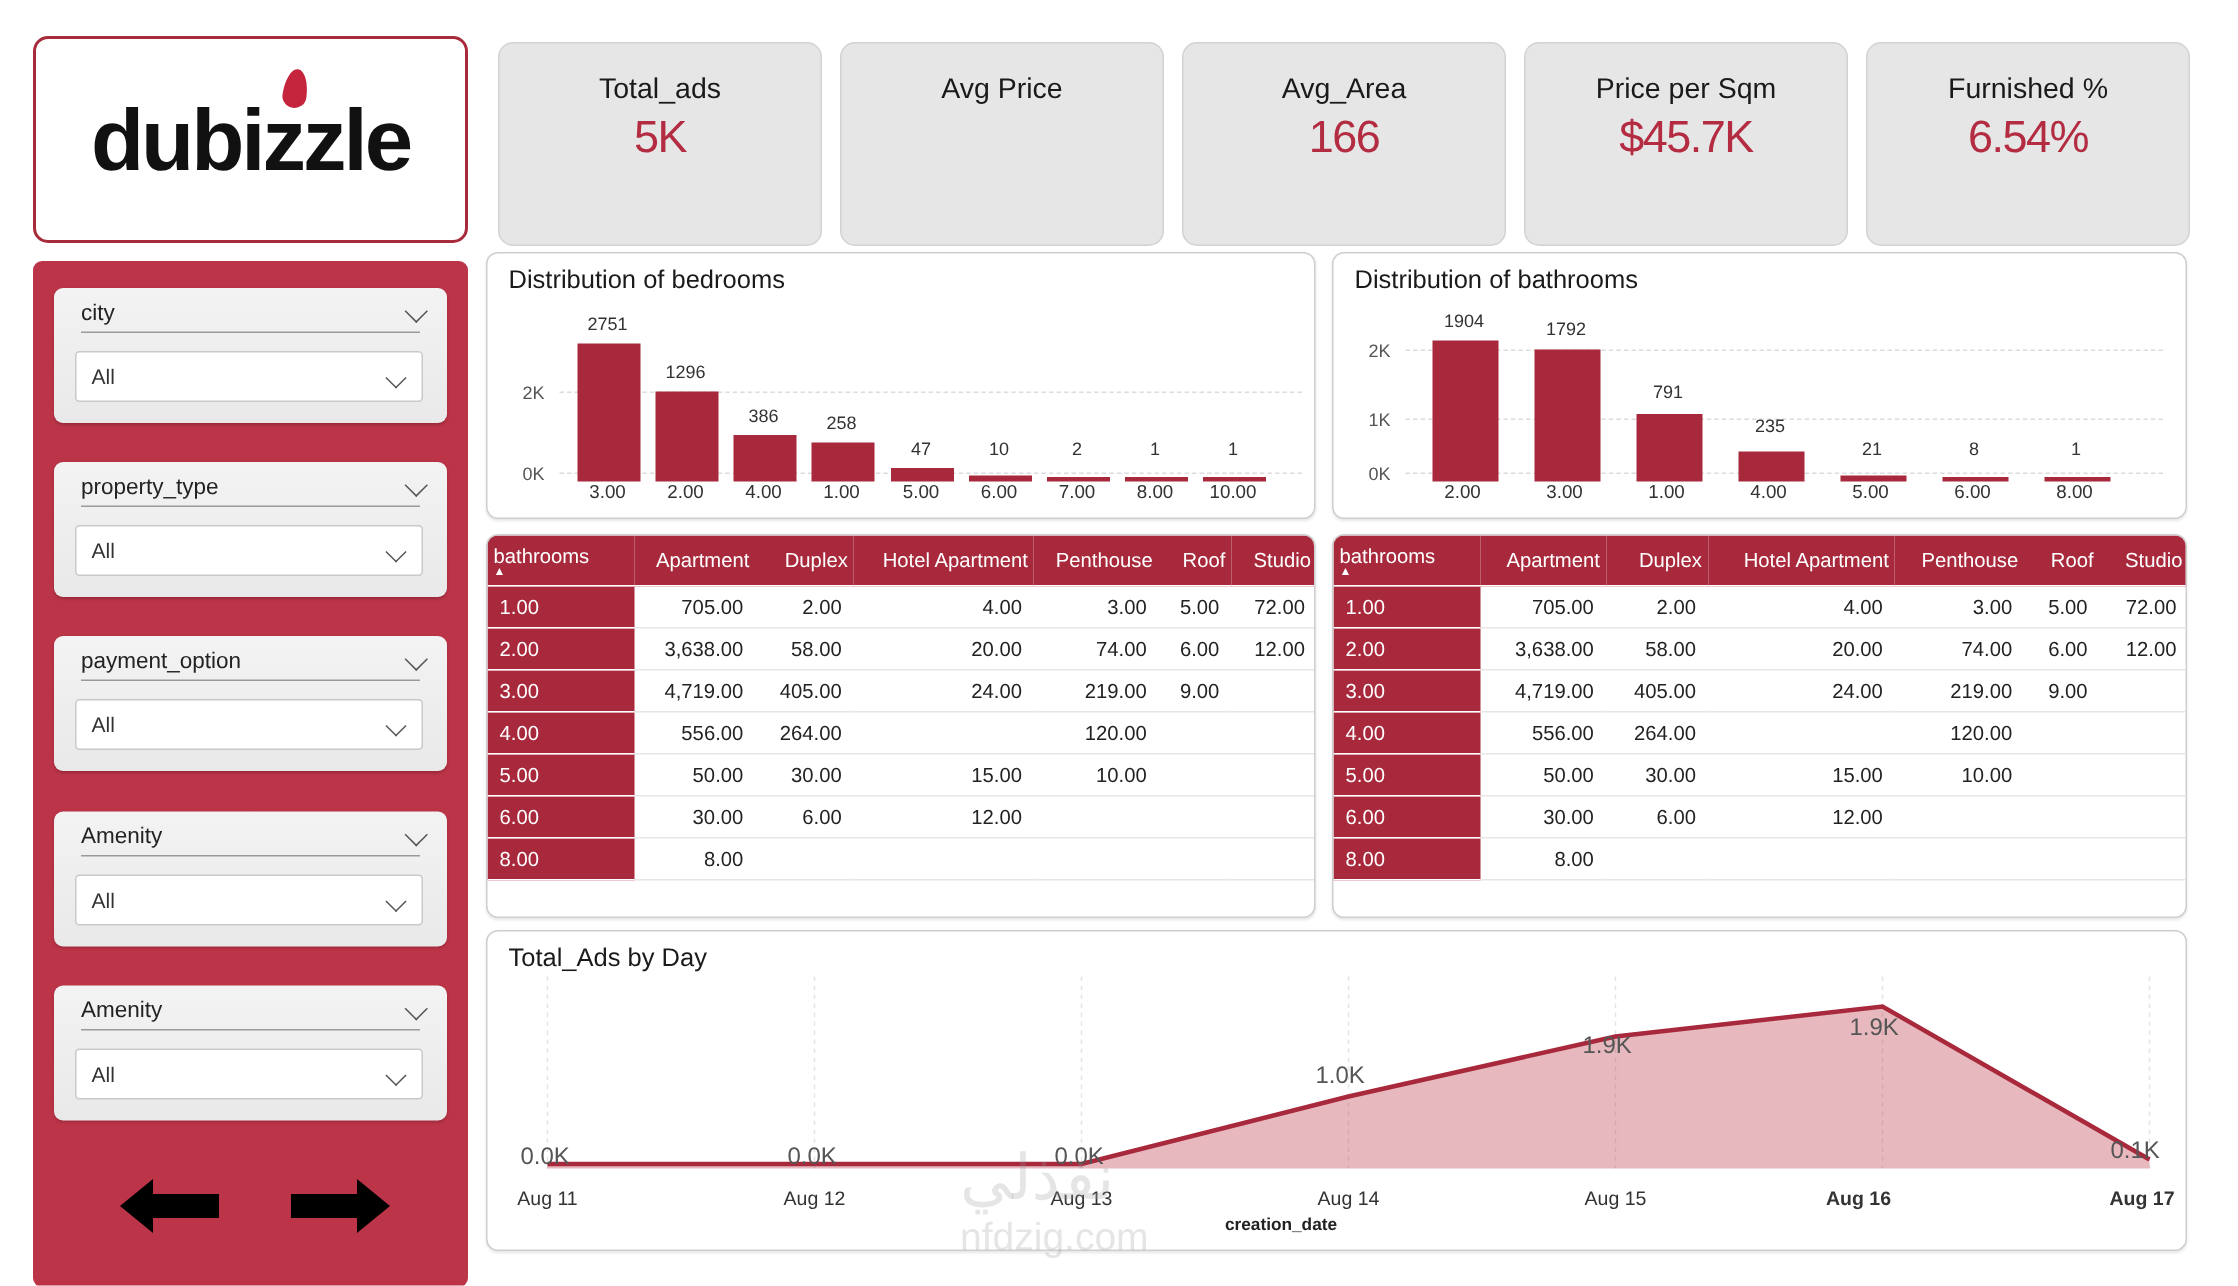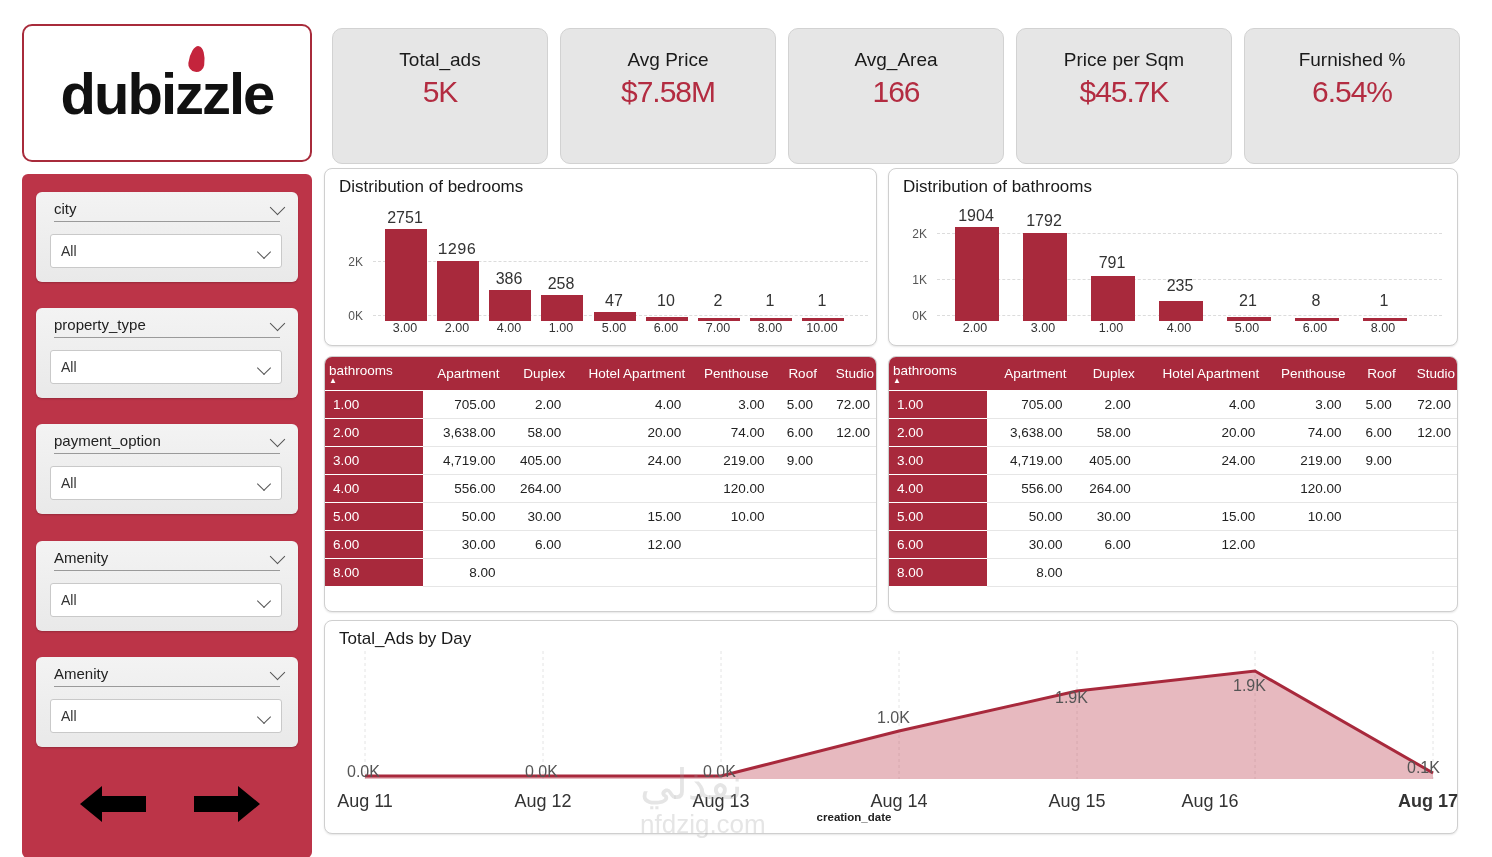--- a/index.html
+++ b/index.html
@@ -122,21 +122,21 @@
     position: absolute; font-size: 12px; color: #555;
     text-align: right;
   }
   .bar {
     position: absolute; bottom: 0;
     background: #a8293c;
   }
   .bar-wrap { position: absolute; }
   .bar-value {
     position: absolute; width: 60px; text-align: center;
-    font-size: 16px; color: #333;
+    font-size: 12px; color: #333;
   }
   .cat-label {
     position: absolute; width: 60px; text-align: center;
     font-size: 12.5px; color: #333;
   }
   .gridline {
     position: absolute; height: 0; border-top: 1px dashed #dcdcdc;
   }
 
   
@@ -157,21 +157,21 @@
   }
   table.matrix td.rowhdr {
     background: #a8293c; color: #fff; text-align: left;
     border-bottom: 1px solid #fff;
   }
   .sort-caret { font-size: 8px; display: block; line-height: 6px; }
 
   
   .line-chart { position: absolute; left: 0; top: 0; width: 100%; height: 100%; }
   .lc-label { position: absolute; font-size: 16px; color: #555; }
-  .lc-xlabel { position: absolute; font-size: 18px; color: #333; text-align: center; width: 90px; }
+  .lc-xlabel { position: absolute; font-size: 13px; color: #333; text-align: center; width: 90px; }
   .lc-axis-title {
     position: absolute; font-size: 11.5px; font-weight: bold; color: #222;
     text-align: center; width: 200px;
   }
   .watermark {
     position: absolute; left: 640px; top: 760px;
     font-size: 42px; color: rgba(150,150,150,.25);
     pointer-events: none; user-select: none;
   }
   .watermark small { display: block; font-size: 26px; text-align: center; }
@@ -248,21 +248,20 @@
 
     </div>
   </div>
 
   <div class="kpi" style="left:332px; width:216px;">
     <div class="kpi-label">Total_ads</div>
     <div class="kpi-value">5K</div>
   </div>
   <div class="kpi" style="left:560px; width:216px;">
     <div class="kpi-label">Avg Price</div>
-    <div class="kpi-value">$7.58M</div>
   </div>
   <div class="kpi" style="left:788px; width:216px;">
     <div class="kpi-label">Avg_Area</div>
     <div class="kpi-value">166</div>
   </div>
   <div class="kpi" style="left:1016px; width:216px;">
     <div class="kpi-label">Price per Sqm</div>
     <div class="kpi-value">$45.7K</div>
   </div>
   <div class="kpi" style="left:1244px; width:216px;">
@@ -277,21 +276,21 @@
       <div class="gridline" style="left:48px; top:92px; width:495px;"></div>
       <div class="axis-label" style="left:4px; top:86px; width:34px;">2K</div>
       <div class="axis-label" style="left:4px; top:140px; width:34px;">0K</div>
 
       <div class="bar-wrap" style="left:54px; top:0; width:52px; height:152px;">
         <div class="bar-value" style="left:-4px; top:40px;">2751</div>
         <div class="bar" style="left:6px; width:42px; height:92px;"></div>
       </div>
       <div class="cat-label" style="left:50px; top:152px;">3.00</div>
 
-      <div class="bar-wrap" style="left:106px; top:0; width:52px; height:152px;font-family:Liberation Mono, monospace;">
+      <div class="bar-wrap" style="left:106px; top:0; width:52px; height:152px;">
         <div class="bar-value" style="left:-4px; top:72px;">1296</div>
         <div class="bar" style="left:6px; width:42px; height:60px;"></div>
       </div>
       <div class="cat-label" style="left:102px; top:152px;">2.00</div>
 
       <div class="bar-wrap" style="left:158px; top:0; width:52px; height:152px;">
         <div class="bar-value" style="left:-4px; top:101px;">386</div>
         <div class="bar" style="left:6px; width:42px; height:31px;"></div>
       </div>
       <div class="cat-label" style="left:154px; top:152px;">4.00</div>
@@ -579,21 +578,21 @@
       <div class="lc-label" style="left:552px; top:88px;">1.0K</div>
       <div class="lc-label" style="left:730px; top:68px;">1.9K</div>
       <div class="lc-label" style="left:908px; top:56px;">1.9K</div>
       <div class="lc-label" style="left:1082px; top:138px;">0.1K</div>
 
       <div class="lc-xlabel" style="left:-5px; top:170px;">Aug 11</div>
       <div class="lc-xlabel" style="left:173px; top:170px;">Aug 12</div>
       <div class="lc-xlabel" style="left:351px; top:170px;">Aug 13</div>
       <div class="lc-xlabel" style="left:529px; top:170px;">Aug 14</div>
       <div class="lc-xlabel" style="left:707px; top:170px;">Aug 15</div>
-      <div class="lc-xlabel" style="left:840px; top:170px;">Aug 16</div>
+      <div class="lc-xlabel" style="left:869px; top:170px;font-weight:bold;">Aug 16</div>
       <div class="lc-xlabel" style="left:1058px; top:170px;font-weight:bold;">Aug 17</div>
 
       <div class="lc-axis-title" style="left:429px; top:190px;">creation_date</div>
     </div>
   </div>
 
   <div class="watermark">
     <span>نفذلي</span>
     <small>nfdzig.com</small>
   </div>

